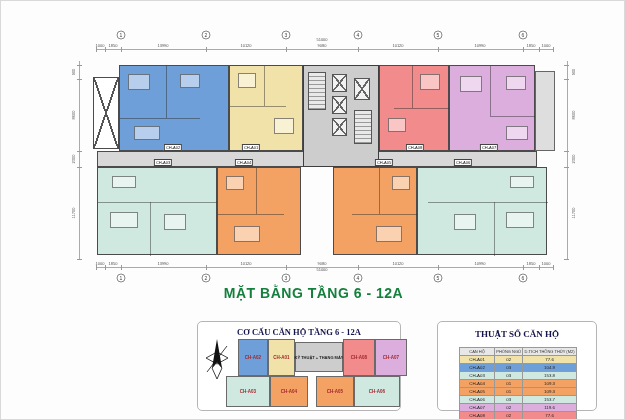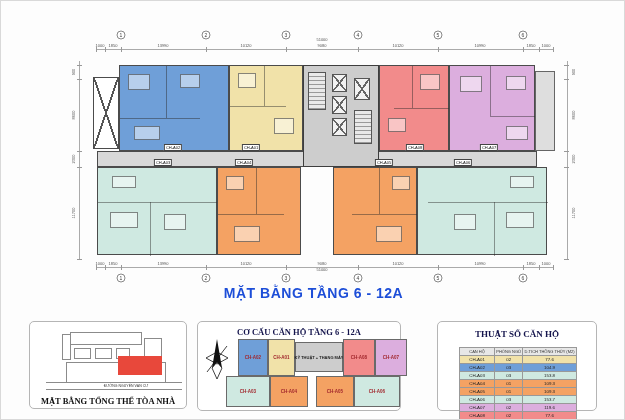--- a/index.html
+++ b/index.html
@@ -31,21 +31,21 @@
           background-image:repeating-linear-gradient(0deg,#9a9a9a 0,#9a9a9a 1px,transparent 1px,transparent 4px);}
   .shaft{position:absolute;border:1.5px solid #4b4b4b;background-color:#fff;
          background-image:linear-gradient(to top right,transparent 48%,#555 48%,#555 52%,transparent 52%),
                           linear-gradient(to bottom right,transparent 48%,#555 48%,#555 52%,transparent 52%);}
   .sidewing{position:absolute;border:1px solid #666;}
   .tag{position:absolute;font-size:4px;line-height:5px;background:#fff;border:0.5px solid #444;
        color:#111;padding:0 1px;transform:translateX(-50%);white-space:nowrap;}
 
   
   .main-title{position:absolute;left:0;top:284px;width:625px;text-align:center;
-              font-size:14px;font-weight:bold;color:#1d4ed8;letter-spacing:.5px;}
+              font-size:14px;font-weight:bold;color:#15803d;letter-spacing:.5px;}
 
   
   .panel{position:absolute;background:#fff;border:1px solid #b5b5b5;border-radius:5px;}
   .panel-title{position:absolute;width:100%;text-align:center;font-family:"Liberation Serif",serif;
                font-weight:bold;color:#15154d;}
   .outline-bld{position:absolute;border:1px solid #8b8b8b;}
   .roadline{position:absolute;height:1px;background:#8b8b8b;}
   .street{position:absolute;font-size:3.5px;color:#333;transform:translateX(-50%);white-space:nowrap;}
   .site-caption{position:absolute;width:100%;text-align:center;font-family:"Liberation Serif",serif;
                 font-weight:bold;font-size:8.5px;color:#111;}
@@ -225,34 +225,20 @@
     <span class="bubble" style="left:120px;top:277px">1</span>
     <span class="bubble" style="left:205px;top:277px">2</span>
     <span class="bubble" style="left:285px;top:277px">3</span>
     <span class="bubble" style="left:357px;top:277px">4</span>
     <span class="bubble" style="left:437px;top:277px">5</span>
     <span class="bubble" style="left:522px;top:277px">6</span>
   </div>
 
   <div class="main-title">MẶT BẰNG TẦNG 6 - 12A</div>
 
-  <div class="panel" style="left:28px;top:320px;width:158px;height:88px">
-    <div class="outline-bld" style="left:40px;top:10px;width:72px;height:13px"></div>
-    <div class="outline-bld" style="left:44px;top:26px;width:17px;height:11px"></div>
-    <div class="outline-bld" style="left:65px;top:26px;width:17px;height:11px"></div>
-    <div class="outline-bld" style="left:86px;top:26px;width:14px;height:11px"></div>
-    <div class="outline-bld" style="left:32px;top:12px;width:9px;height:26px"></div>
-    <div class="outline-bld" style="left:114px;top:16px;width:18px;height:21px"></div>
-    <div class="outline-bld" style="left:36px;top:40px;width:100px;height:21px"></div>
-    <div class="outline-bld" style="left: 88px; top: 34px; width: 44px; height: 19px; border: none; background: rgb(232, 72, 59);"></div>
-    <div class="roadline" style="left:16px;top:60px;width:136px"></div>
-    <div class="roadline" style="left:16px;top:67px;width:136px"></div>
-    <span class="street" style="left:96px;top:61.5px">ĐƯỜNG NGUYỄN VĂN CỪ</span>
-    <div class="site-caption" style="top:74px">MẶT BẰNG TỔNG THỂ TÒA NHÀ</div>
-  </div>
 
   <div class="panel" style="left:196px;top:320px;width:204px;height:90px">
     <div class="panel-title" style="top:5px;font-size:8.5px">CƠ CẤU CĂN HỘ TẦNG 6 - 12A</div>
 
     <svg width="26" height="42" viewBox="0 0 26 42" style="position:absolute;left:6px;top:16px">
       <polygon points="13,1 18,30 13,24 8,30" fill="#111"></polygon>
       <polygon points="13,24 18,30 13,41 8,30" fill="none" stroke="#111" stroke-width="0.8"></polygon>
       <polygon points="2,20 13,14 24,20 13,26" fill="none" stroke="#111" stroke-width="0.8"></polygon>
       <line x1="3" y1="34" x2="23" y2="8" stroke="#111" stroke-width="0.8"></line>
     </svg>

